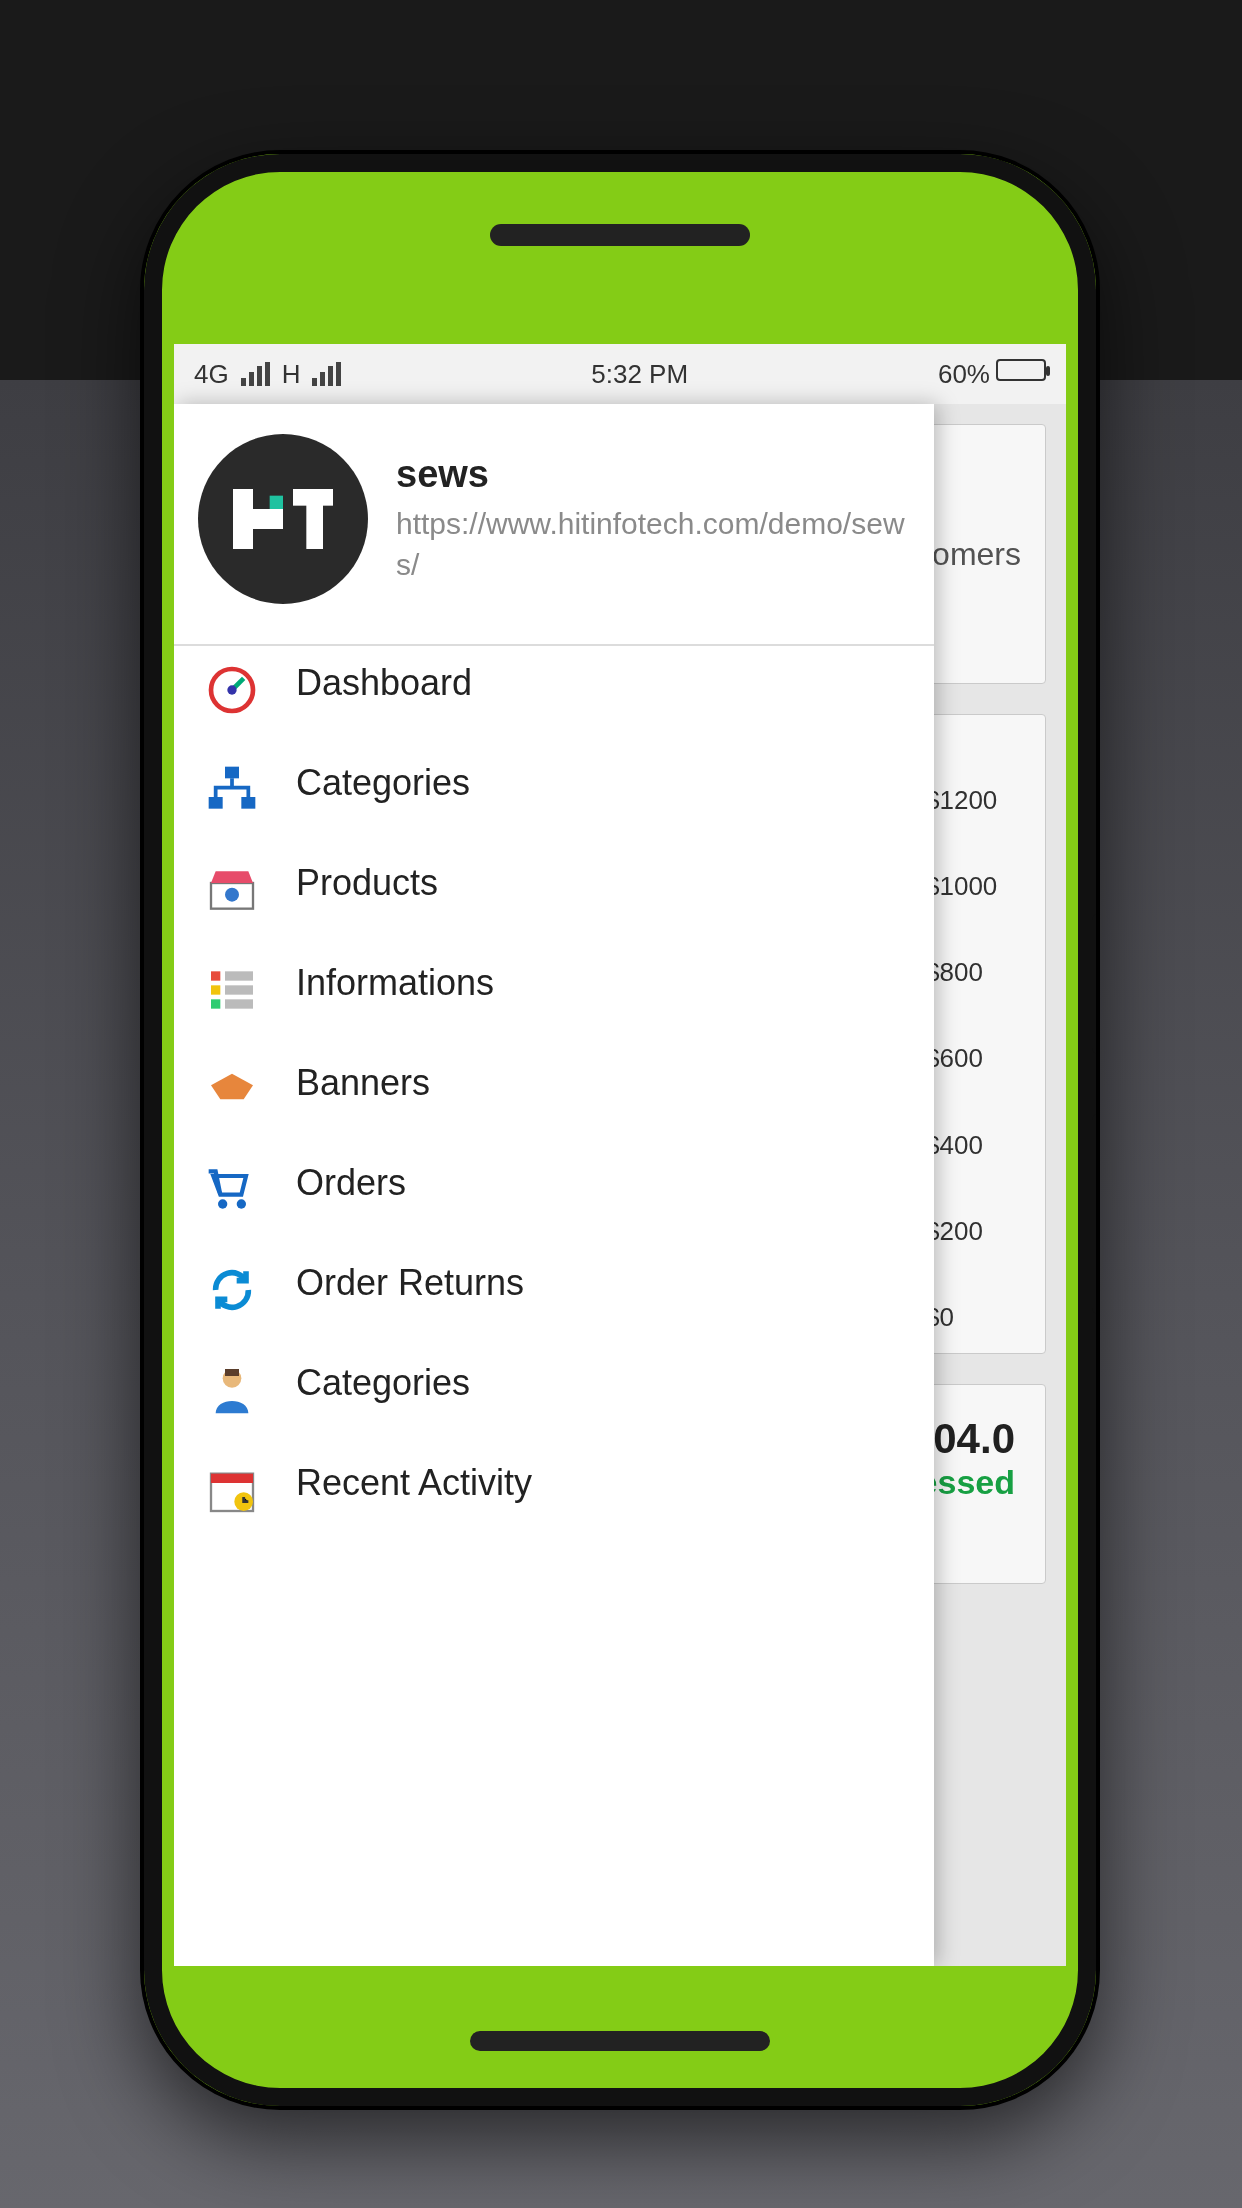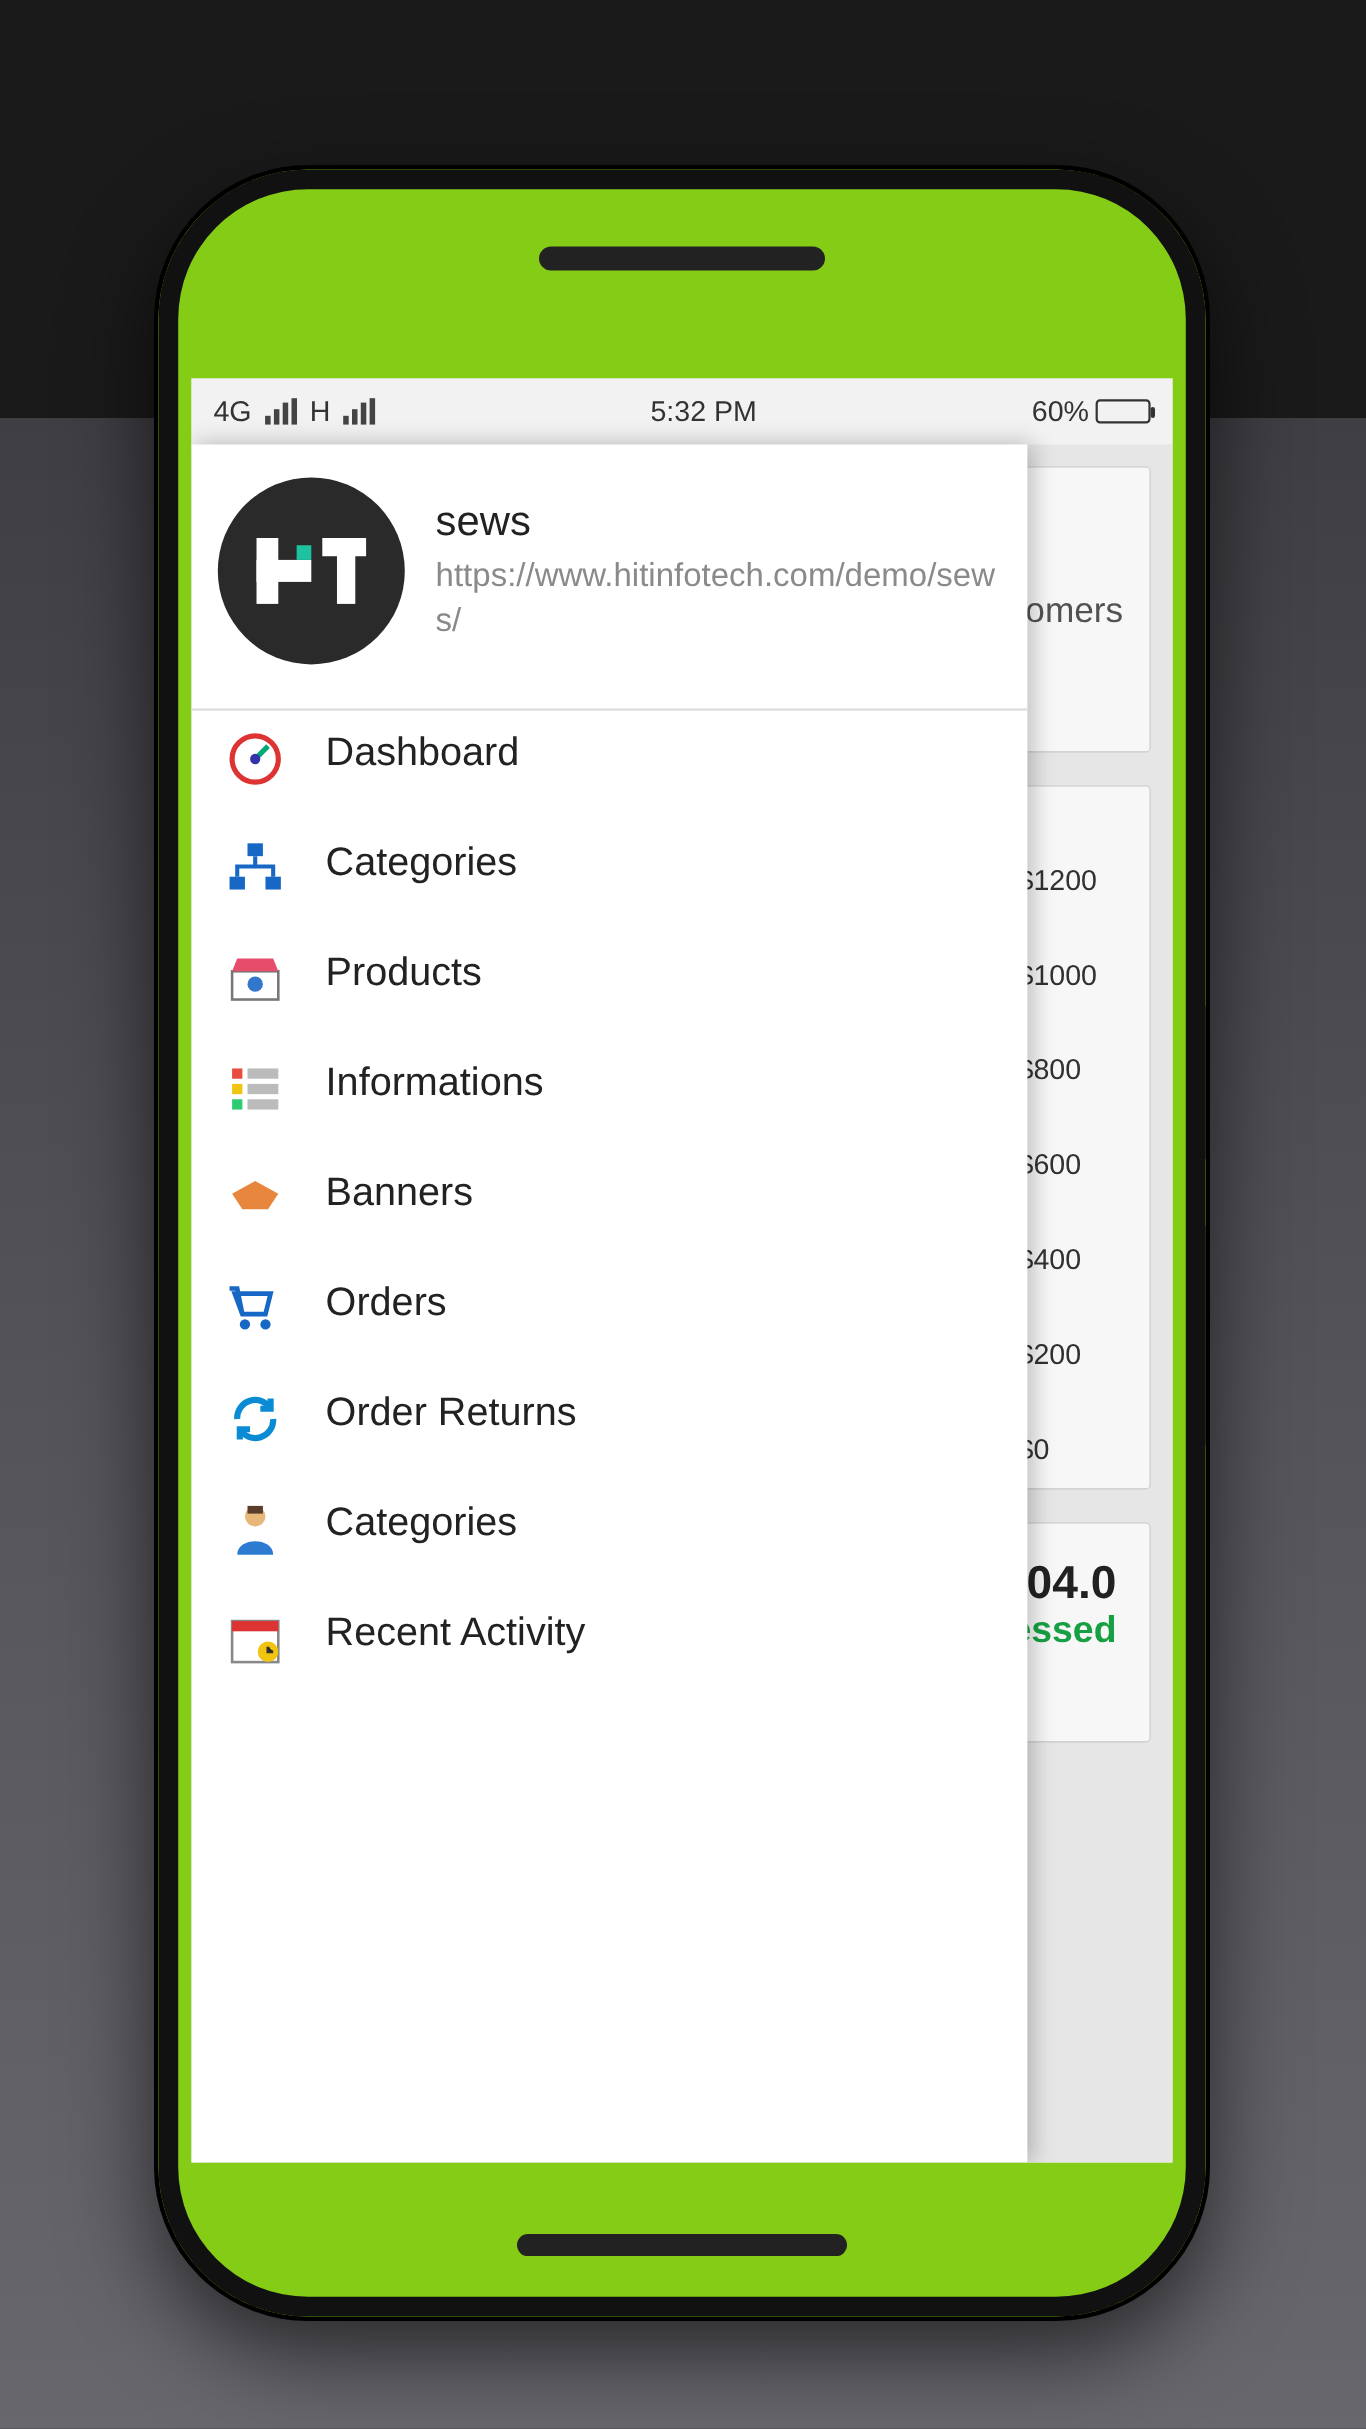--- a/index.html
+++ b/index.html
@@ -50,21 +50,21 @@
   
   .status {
     height:60px; display:flex; align-items:center; justify-content:space-between;
     padding:0 20px; font-size:26px; color:#333; background:#f2f2f2;
   }
   .status .left { display:flex; gap:12px; align-items:center; }
   .sig { display:inline-flex; gap:3px; align-items:flex-end; height:24px; }
   .sig span { width:5px; background:#444; }
   .sig span:nth-child(1){height:8px} .sig span:nth-child(2){height:14px}
   .sig span:nth-child(3){height:20px} .sig span:nth-child(4){height:24px}
-  .bat { display:flex; align-items:center; gap:6px; }
+  .bat { display:flex; align-items:flex-start; gap:6px; }
   .bat-body { width:50px; height:22px; border:2px solid #333; border-radius:4px; position:relative; }
   .bat-body::after{content:'';position:absolute;right:-6px;top:5px;width:4px;height:10px;background:#333;border-radius:2px;}
   .bat-fill { height:100%; width:60%; background:#e6c029; }
 
   
   .back-content {
     position:absolute; top:60px; left:0; right:0; bottom:0;
     background:#ededed; filter:brightness(.97);
     padding:20px;
   }
@@ -91,21 +91,21 @@
   .profile {
     display:flex; align-items:center; gap:28px; padding:30px 24px 40px;
     border-bottom:2px solid #dcdcdc;
   }
   .logo {
     width:170px; height:170px; border-radius:50%; background:#2a2a2a;
     display:flex; align-items:center; justify-content:center;
   }
   .logo svg { width:100px; height:60px; }
   .store-meta { flex:1; }
-  .store-name { font-size:38px; font-weight:400; color:#222; margin-bottom:8px;}
+  .store-name { font-size:38px; font-weight:700; color:#222; margin-bottom:8px;}
   .store-url { font-size:30px; color:#8a8a8a; line-height:1.35; word-break:break-all;}
 
   .menu { flex:1; overflow-y:auto; padding-top:16px;}
   .menu-item {
     display:flex; gap:36px; height:100px;
     padding:0 30px; font-size:36px; color:#222;
   }
   .menu-icon {
     width:56px; height:56px; flex-shrink:0; display:flex;
     align-items:center; justify-content:center;

